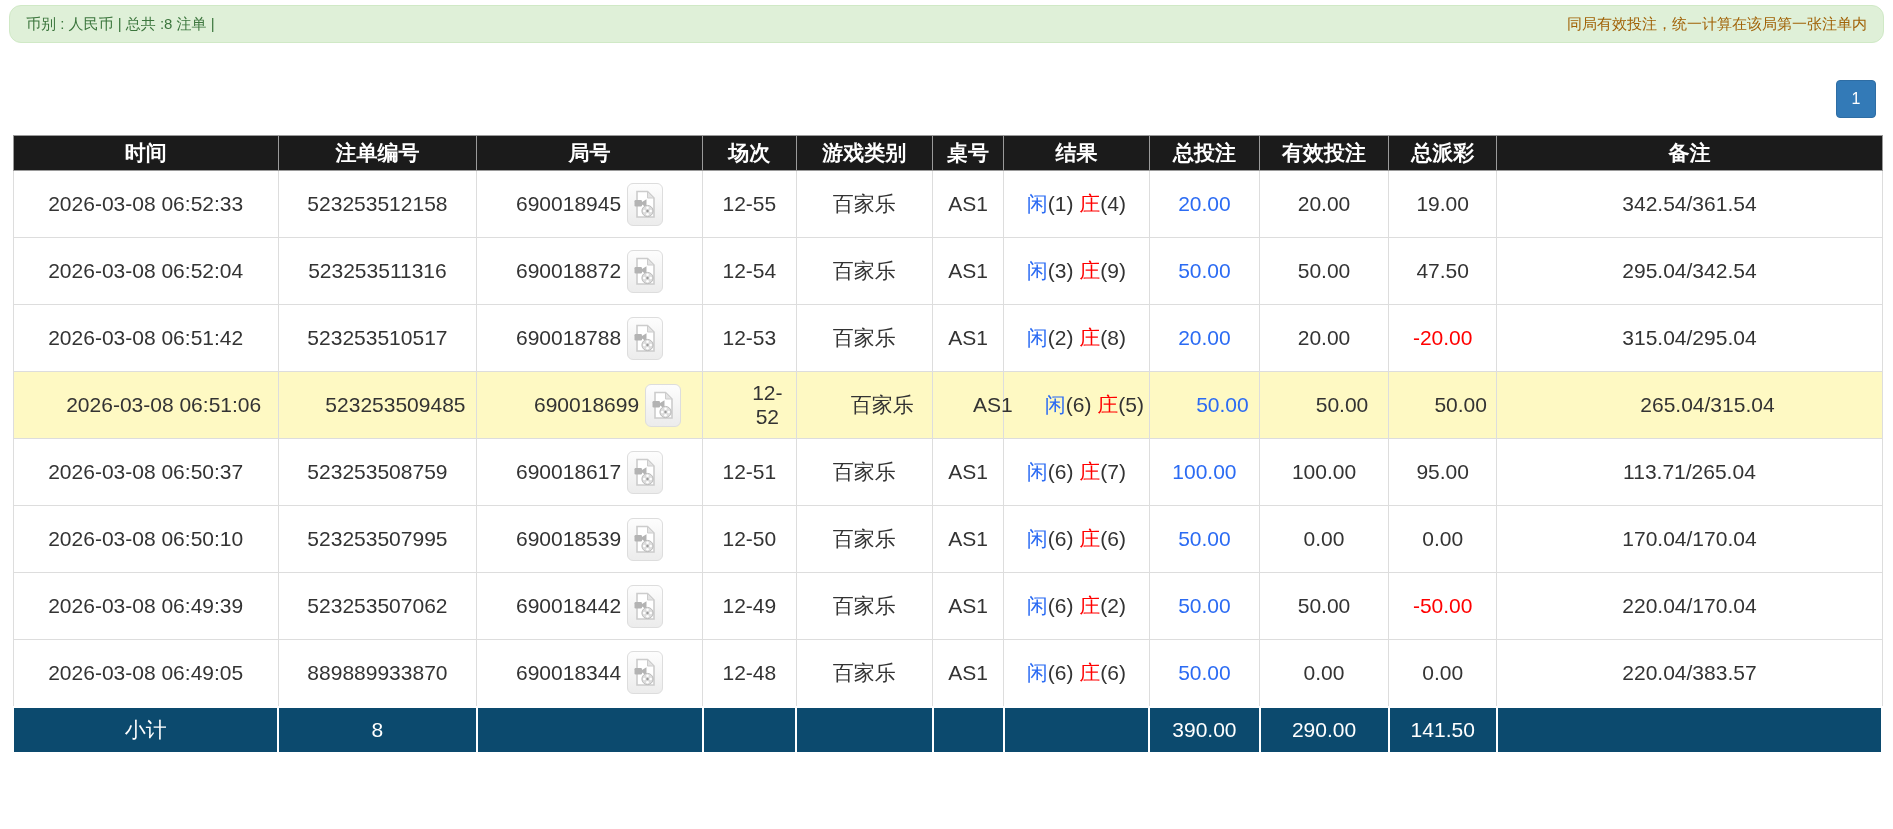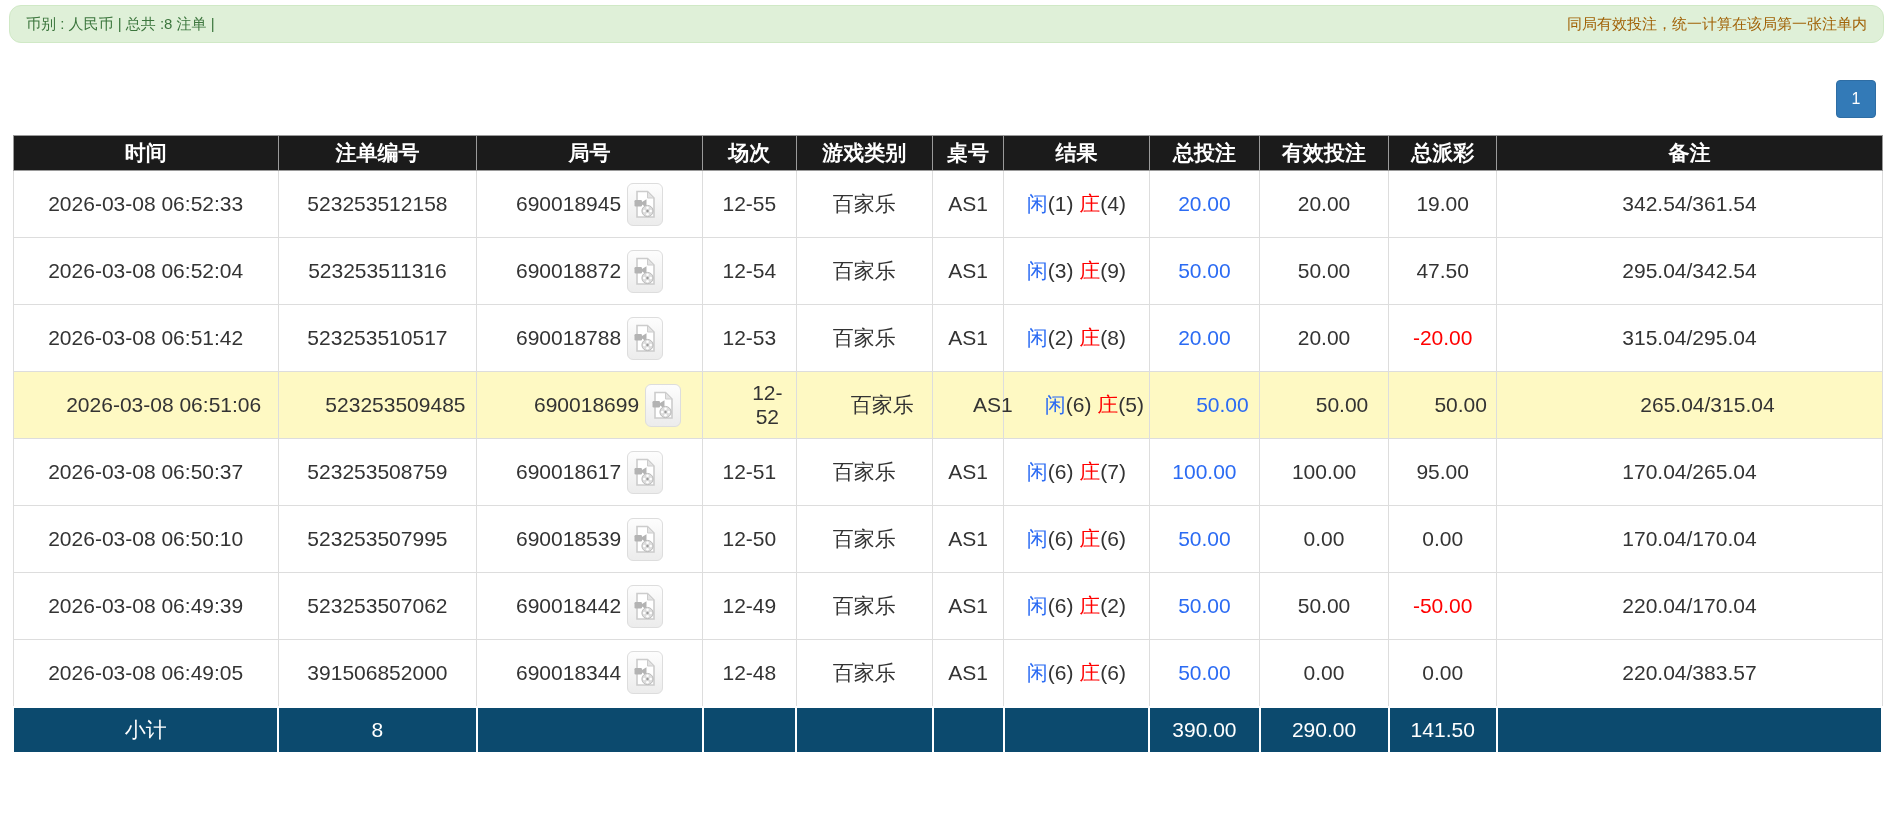--- a/index.html
+++ b/index.html
@@ -266,21 +266,21 @@
     </svg>
   </span>
 </span></td>
           <td>12-51</td>
           <td>百家乐</td>
           <td>AS1</td>
           <td><span class="res-player">闲</span><span>(6) </span><span class="res-banker">庄</span><span>(7)</span></td>
           <td><span class="blue-link">100.00</span></td>
           <td>100.00</td>
           <td>95.00</td>
-          <td>170.04/265.04</td>
+          <td>113.71/265.04</td>
         </tr>
         <tr>
           <td>2026-03-08 06:50:10</td>
           <td>523253507995</td>
           <td><span class="round-cell">
               <span>690018539</span>
   <span class="video-btn">
     <svg width="24" height="29" viewBox="0 0 24 29">
       <path d="M4 1.5 h10.5 l6.5 6.5 v19 h-17 z" fill="#ffffff" stroke="#cccccc" stroke-width="1.6"></path>
       <path d="M14.5 1.5 l6.5 6.5 h-6.5 z" fill="#e3e3e3" stroke="#cccccc" stroke-width="1"></path>
@@ -328,21 +328,21 @@
           <td>百家乐</td>
           <td>AS1</td>
           <td><span class="res-player">闲</span><span>(6) </span><span class="res-banker">庄</span><span>(2)</span></td>
           <td><span class="blue-link">50.00</span></td>
           <td>50.00</td>
           <td class="neg">-50.00</td>
           <td>220.04/170.04</td>
         </tr>
         <tr>
           <td>2026-03-08 06:49:05</td>
-          <td>391506852000</td>
+          <td>889889933870</td>
           <td><span class="round-cell">
               <span>690018344</span>
   <span class="video-btn">
     <svg width="24" height="29" viewBox="0 0 24 29">
       <path d="M4 1.5 h10.5 l6.5 6.5 v19 h-17 z" fill="#ffffff" stroke="#cccccc" stroke-width="1.6"></path>
       <path d="M14.5 1.5 l6.5 6.5 h-6.5 z" fill="#e3e3e3" stroke="#cccccc" stroke-width="1"></path>
       <rect x="1.5" y="10" width="7.5" height="6.5" rx="1.2" fill="#b3b3b3"></rect>
       <path d="M9 12 l4.5 -2.8 v8.2 l-4.5 -2.8 z" fill="#b3b3b3"></path>
       <circle cx="14.5" cy="21" r="5.6" fill="#dcdcdc" stroke="#bbbbbb" stroke-width="1"></circle>
       <circle cx="14.5" cy="21" r="1.2" fill="#9a9a9a"></circle>

